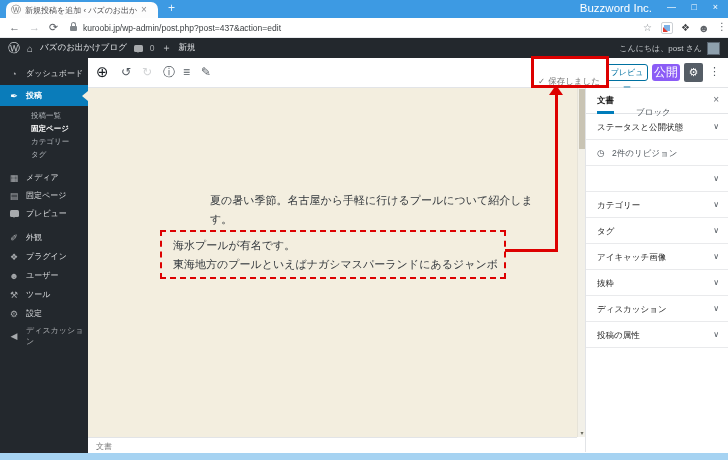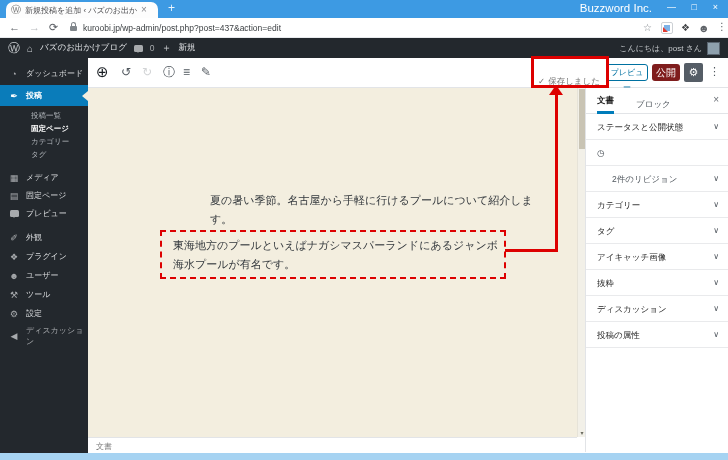--- a/index.html
+++ b/index.html
@@ -74,21 +74,21 @@
   .eh-icon { position:absolute; top:8px; font-size:12px; color:#50575e; line-height:1; }
   .eh-inserter { left:8px; font-size:15px; top:6px; color:#191e23; }
   .eh-undo { left:33px; } .eh-redo { left:54px; color:#d2d4d6; }
   .eh-info { left:75px; } .eh-list { left:95px; } .eh-pencil { left:113px; }
   .saved { position:absolute; left:450px; top:18px; font-size:8.5px; color:#757575; }
   .saved .chk { margin-right:3px; }
   .btn-preview { position:absolute; left:518px; top:6px; width:42px; height:17px; line-height:15px;
                  text-align:center; font-size:8px; color:#0071a1; border:1px solid #0071a1;
                  border-radius:3px; background:#fff; }
   .btn-publish { position:absolute; left:564px; top:6px; width:28px; height:17px; line-height:17px;
-                 text-align:center; font-size:10px; color:#fff; background:#7f1d1d; border-radius:3px; }
+                 text-align:center; font-size:12px; color:#fff; background:#8b5cf6; border-radius:3px; }
   .btn-gear { position:absolute; left:596px; top:5px; width:19px; height:19px; background:#555d66;
               border-radius:2px; color:#fff; font-size:11px; text-align:center; line-height:19px; }
   .eh-dots { position:absolute; left:621px; top:7px; font-size:11px; color:#50575e; }
 
   
   .canvas { position:absolute; left:88px; top:88px; width:489px; height:349px; background:#f3eedf; }
   .doc-title { position:absolute; left:0; top:12px; width:100%; text-align:center;
                font-size:38px; font-weight:800; color:#1b2026; letter-spacing:1px; }
   .para { position:absolute; font-size:11px; line-height:19px; color:#32373c; }
   .p1 { left:85px; top:103px;margin-left:37px; }
@@ -99,25 +99,25 @@
                border-left:1px solid #e6e3d8; }
   .sb-thumb { position:absolute; left:1px; top:1px; width:6px; height:60px; background:#c9c4b4; }
   .sb-down { position:absolute; left:0; bottom:1px; width:8px; text-align:center; font-size:6px; color:#6b6b5f; }
 
   
   .panel { position:absolute; left:585px; top:88px; width:143px; height:364px; background:#fff;
            border-left:1px solid #e2e4e7; }
   .p-tabs { position:relative; height:26px; border-bottom:1px solid #e2e4e7; }
   .p-tab-doc { position:absolute; left:11px; top:0; height:26px; line-height:25px; font-size:8.5px;
                font-weight:bold; color:#1e1e1e; border-bottom:3px solid #007cba; }
-  .p-tab-block { position:absolute; left:50px; top:4px; height:26px; line-height:25px; font-size:8.5px; color:#50575e; }
+  .p-tab-block { position:absolute; left:50px; top:12px; height:26px; line-height:25px; font-size:8.5px; color:#50575e; }
   .p-close { position:absolute; right:9px; top:6px; font-size:10px; color:#6c7177; }
   .p-row { position:relative; height:26px; border-bottom:1px solid #e9eaec; }
   .p-label { position:absolute; left:11px; top:0; line-height:26px; font-size:8.5px; color:#1e1e1e; }
-  .p-label.rev { left:26px; color:#50575e;margin-top:26px; }
+  .p-label.rev { left:26px; color:#50575e; }
   .p-clock { position:absolute; left:11px; top:0; line-height:26px; font-size:9px; color:#50575e; }
   .p-chev { position:absolute; right:9px; top:0; line-height:26px; font-size:8px; color:#50575e; }
 
   
   .ed-footer { position:absolute; left:88px; top:437px; width:489px; height:16px; background:#fff;
                border-top:1px solid #e2e4e7; }
   .crumb { position:absolute; left:8px; top:3px; font-size:8px; color:#757575; }
   .bottom-strip { position:absolute; left:0; top:453px; width:728px; height:7px; background:#a6d3f2; }
 
   
@@ -242,22 +242,22 @@
     <span class="btn-gear">⚙</span>
     <span class="eh-dots">⋮</span>
   </div>
 
   <div class="canvas">
     <div class="para p1">
       <div>夏の暑い季節。名古屋から手軽に行けるプールについて紹介しま</div>
       <div>す。</div>
     </div>
     <div class="para p2">
+      <div>海水プールが有名です。</div>
       <div>東海地方のプールといえばナガシマスパーランドにあるジャンボ</div>
-      <div>海水プールが有名です。</div>
     </div>
   </div>
 
   <div class="scrollbar">
     <div class="sb-thumb"></div>
     <div class="sb-down">▾</div>
   </div>
 
   <div class="panel">
     <div class="p-tabs">

